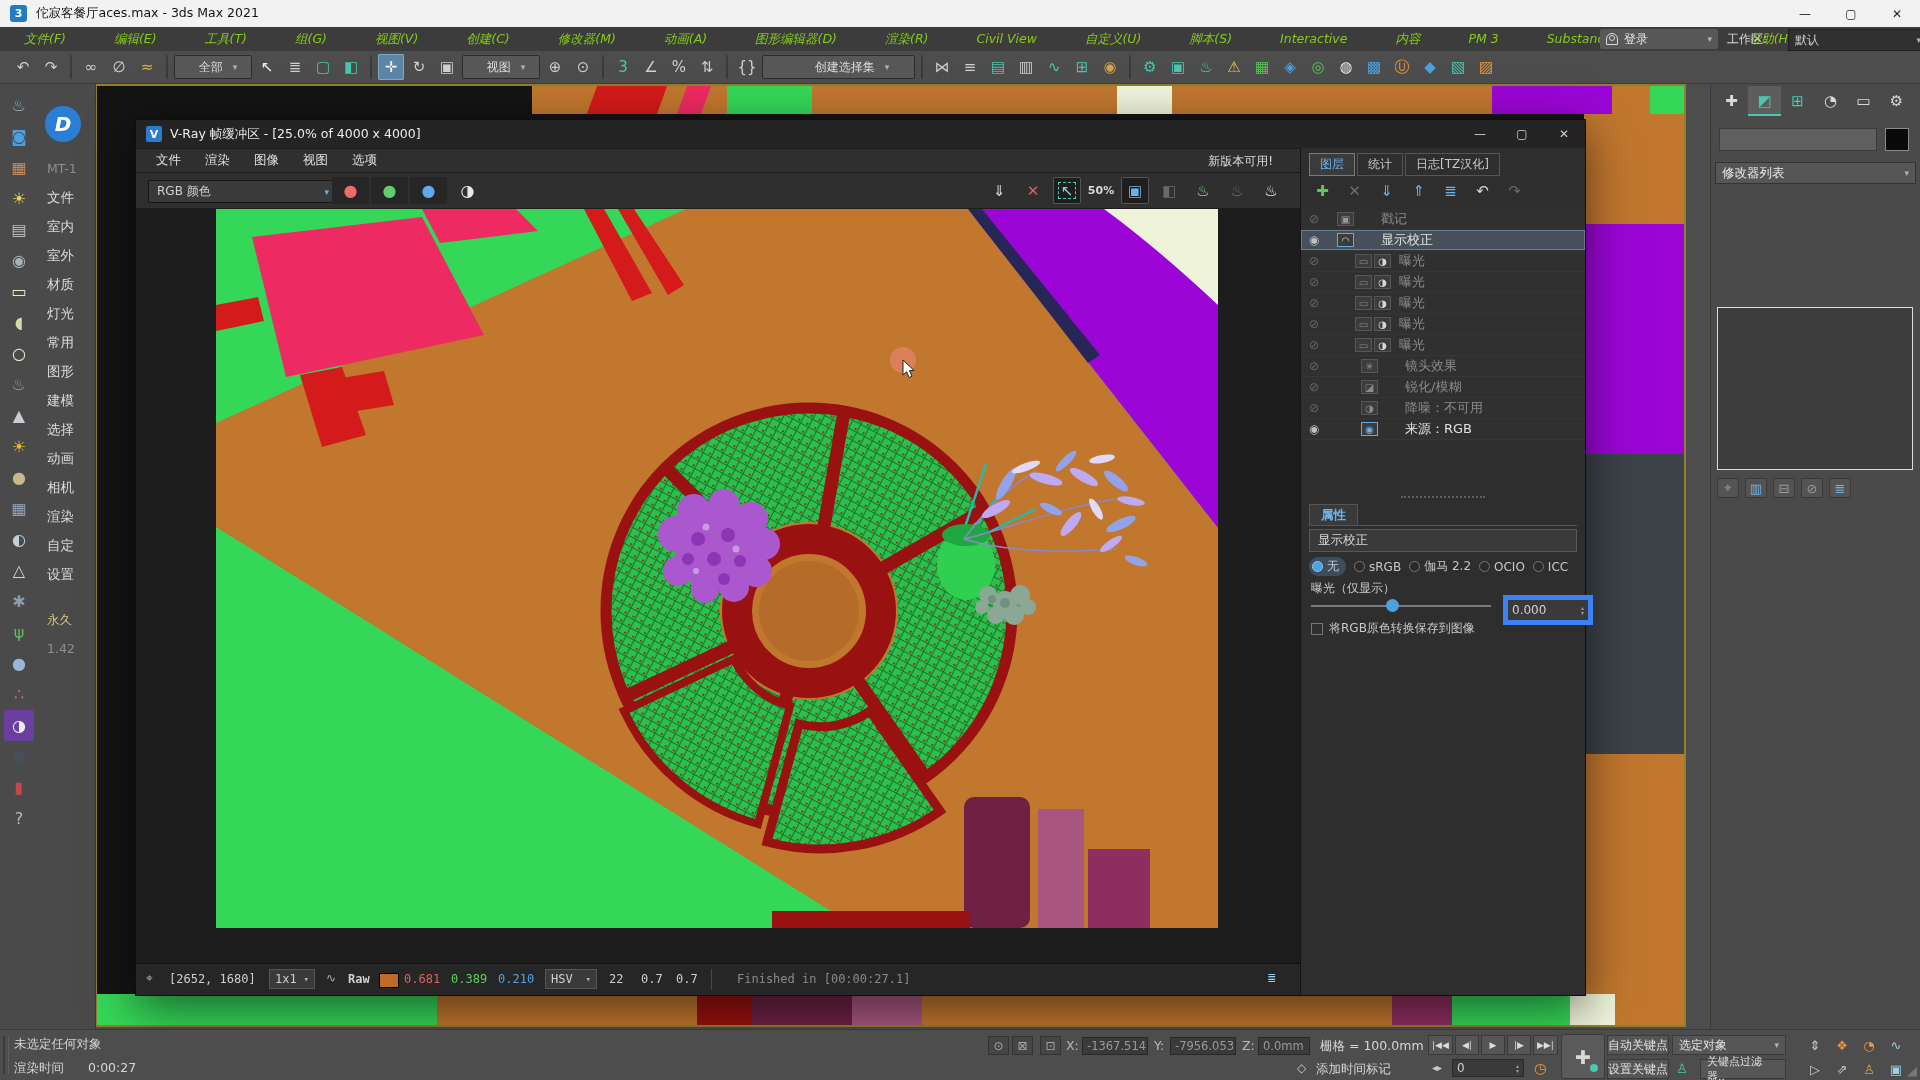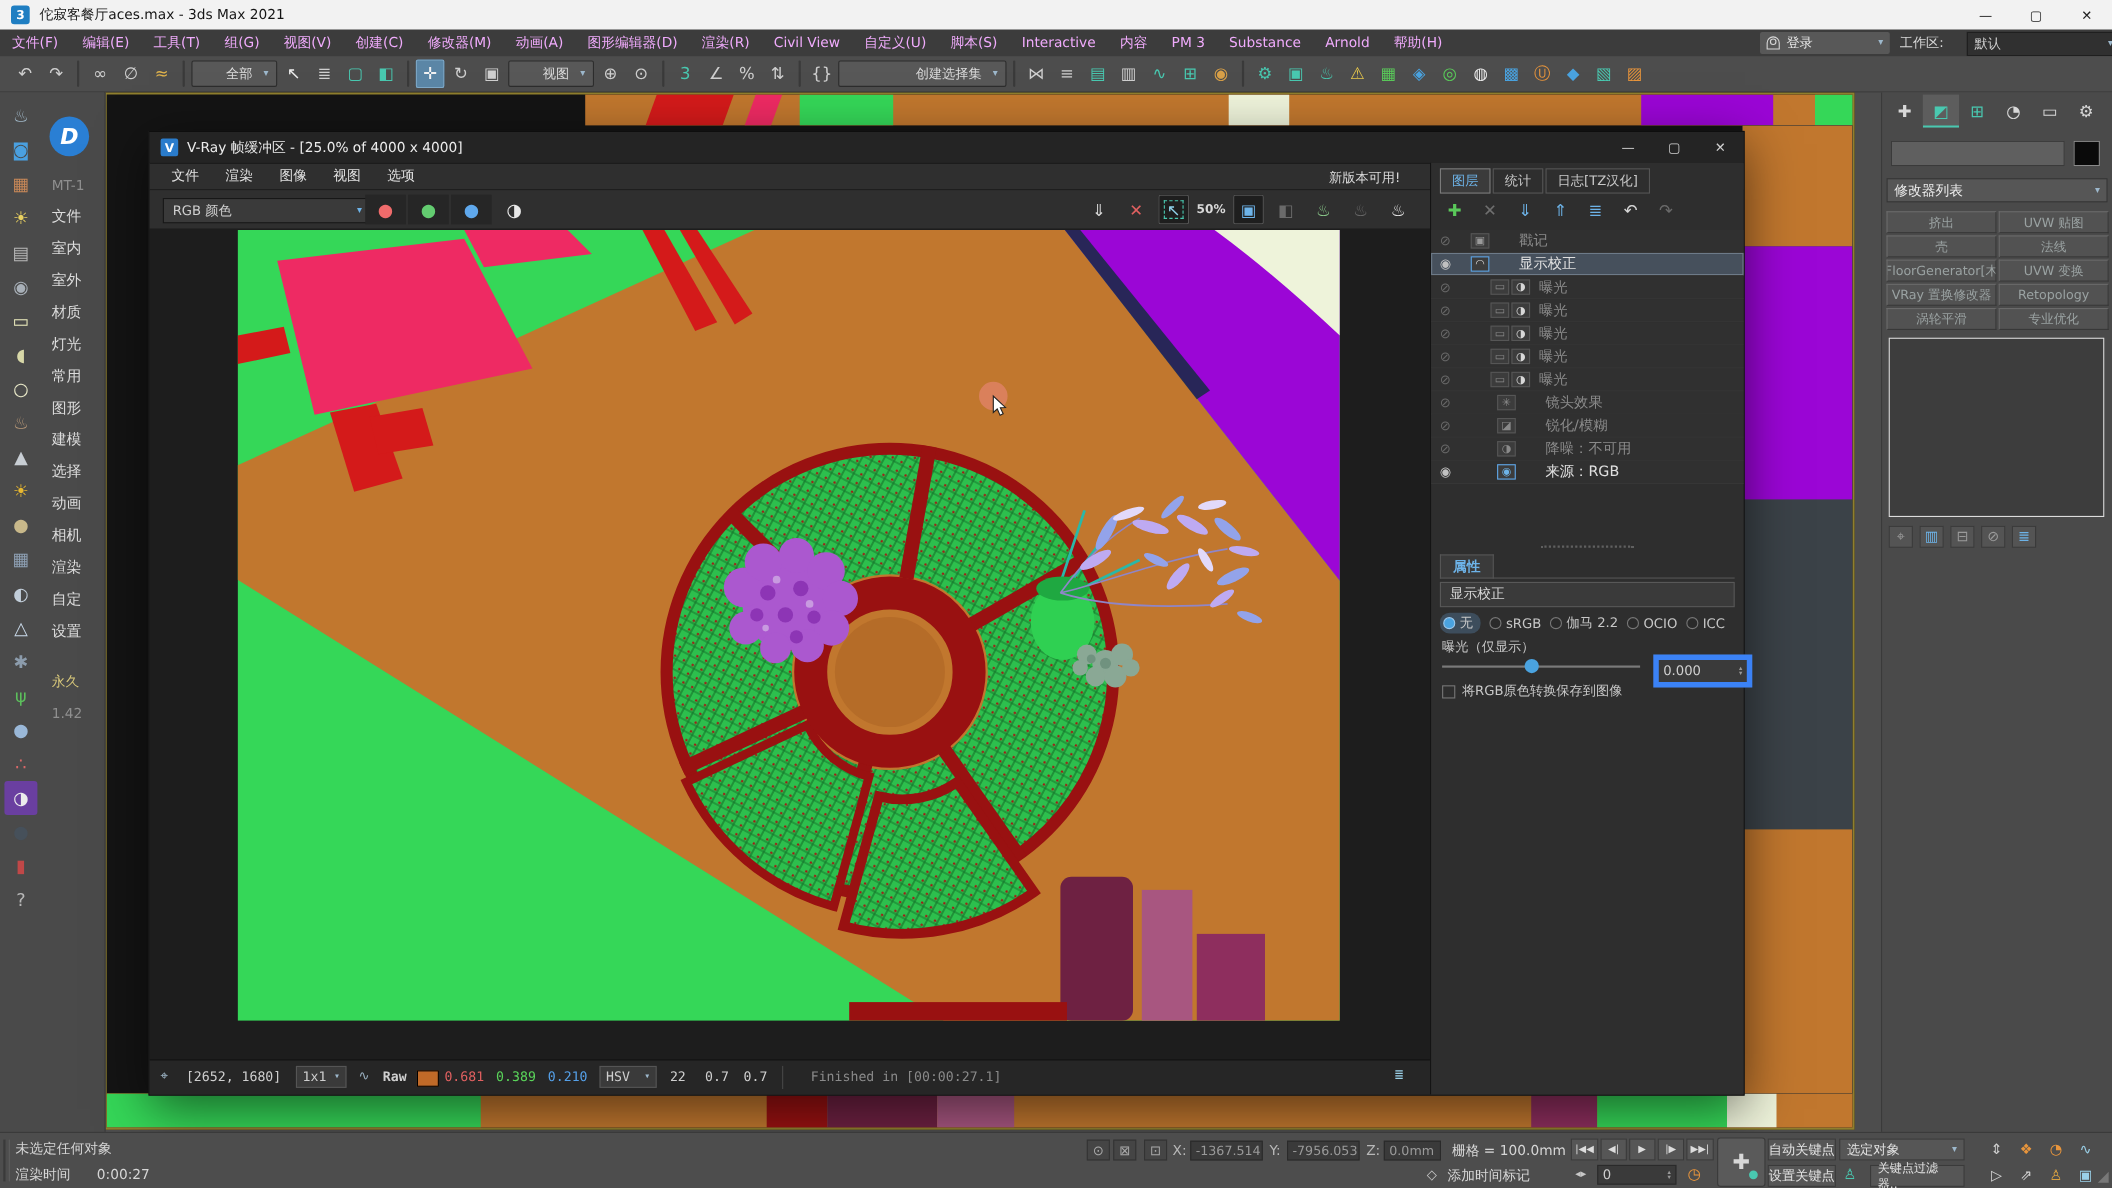--- a/index.html
+++ b/index.html
@@ -9,39 +9,39 @@
   
   .titlebar{left:0;top:0;width:1920px;height:27px;background:#f2f2f2;color:#141414;display:flex;align-items:center;}
   .app-icon{width:17px;height:17px;margin:0 9px 0 10px;background:#1f7ec2;border-radius:3px;color:#fff;
             font-weight:bold;font-size:11px;display:flex;align-items:center;justify-content:center;}
   .tb-title{font-size:12.5px;}
   .win-btns{margin-left:auto;display:flex;height:100%;}
   .win-btn{width:46px;height:100%;display:flex;align-items:center;justify-content:center;font-size:12px;color:#222;}
   
   .menubar{left:0;top:27px;width:1920px;height:24px;background:#3c3c3c;display:flex;align-items:center;border-bottom:1px solid #2e2e2e;}
   .menu-items{display:flex;align-items:center;height:100%;}
-  .menu-item{padding:0 11px;font-size:12.5px;color:#f0abfc;line-height:24px;white-space:nowrap;}
+  .menu-item{padding:0 24px;font-size:12.5px;color:#84cc16;line-height:24px;white-space:nowrap;font-style:italic;}
   .login{left:1600px;top:29px;width:106px;height:20px;background:#585858;border-radius:2px;display:flex;
          align-items:center;gap:6px;padding:0 6px;color:#e8e8e8;}
   .login-ic{width:10px;height:10px;border:1px solid #d8d8d8;border-radius:50% 50% 0 0;position:relative;}
   .login-ic:after{content:"";position:absolute;left:2px;top:1px;width:4px;height:4px;border:1px solid #d8d8d8;border-radius:50%;}
   .caret{color:#9db8cc;font-size:9px;}
   .ws-label{left:1727px;top:31px;color:#d8d8d8;}
   .ws-dd{left:1788px;top:29px;width:126px;height:20px;background:#303030;border:1px solid #1f1f1f;display:flex;
          align-items:center;justify-content:space-between;padding:0 6px;color:#cfcfcf;}
   
   .toolbar{left:0;top:51px;width:1920px;height:33px;background:#4d4d4d;border-bottom:1px solid #3c3c3c;
            display:flex;align-items:center;padding-left:10px;gap:2px;box-sizing:border-box;}
   .tbi{height:26px;min-width:26px;display:flex;align-items:center;justify-content:center;border-radius:2px;position:relative;}
   .tbi .tbg{font-size:15px;line-height:1;}
   .tbi .tbl{font-size:12px;color:#dcdcdc;}
   .tbi.hl{background:#5b86a6;box-shadow:inset 0 0 0 1px #7fa9c8;}
   .tbi[data-kind="sep"]{min-width:2px;width:2px;height:24px;background:#3a3a3a;margin:0 4px;}
   .tbi[data-kind="dd"],.tbi[data-kind="ddwide"]{background:#585858;border:1px solid #2d2d2d;height:22px;
-        padding:0 7px;justify-content:flex-end;gap:10px;}
+        padding:0 7px;justify-content:center;gap:10px;}
   .tbi[data-kind="dd"]{min-width:62px;}
   .tbi[data-kind="ddwide"]{min-width:120px;padding-left:24px;}
   
   .sidebar{left:0;top:84px;width:95px;height:945px;background:#4a4a4a;border-right:1px solid #3a3a3a;}
   .sb-icons{position:absolute;left:2px;top:6px;width:34px;display:flex;flex-direction:column;align-items:center;}
   .sbi{height:31px;width:30px;display:flex;align-items:center;justify-content:center;font-size:16px;border-radius:3px;}
   .sbi.sel{background:#6a3fa0;}
   .sb-logo{position:absolute;left:45px;top:22px;width:36px;height:36px;border-radius:50%;background:#2a7fd4;color:#fff;
            font-weight:bold;font-size:20px;font-style:italic;display:flex;align-items:center;justify-content:center;}
   .sb-labels{position:absolute;left:38px;top:70px;width:57px;display:flex;flex-direction:column;}
@@ -1084,33 +1084,20 @@
         <span class="cptab">
           <span style="color: rgb(216, 216, 216);">⚙</span>
         </span>
       </div>
     <div class="cp-name"></div>
     <div class="cp-swatch"></div>
     <div class="cp-dd">
       <span>修改器列表</span>
       <span class="caret">▾</span>
     </div>
-    <div class="cp-btns">
-
-    <span class="cmd-btn">挤出</span>
-        <span class="cmd-btn">UVW 贴图</span>
-        <span class="cmd-btn">壳</span>
-        <span class="cmd-btn">法线</span>
-        <span class="cmd-btn">FloorGenerator[木</span>
-        <span class="cmd-btn">UVW 变换</span>
-        <span class="cmd-btn">VRay 置换修改器</span>
-        <span class="cmd-btn">Retopology</span>
-        <span class="cmd-btn">涡轮平滑</span>
-        <span class="cmd-btn">专业优化</span>
-      </div>
     <div class="cp-stack"></div>
     <div class="cp-stack-tools">
 
         <span class="cpt">
           <span style="color: rgb(154, 154, 154);">⌖</span>
         </span>
 
         <span class="cpt">
           <span style="color: rgb(109, 179, 232);">▥</span>
         </span>

